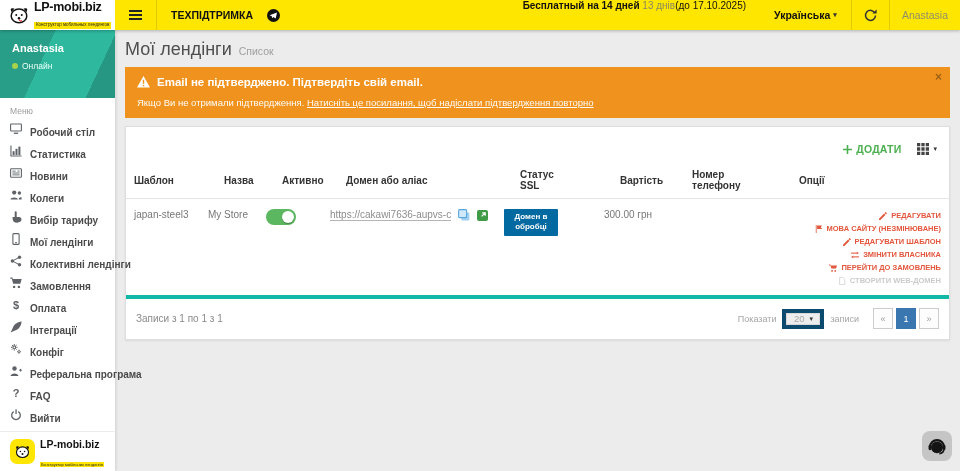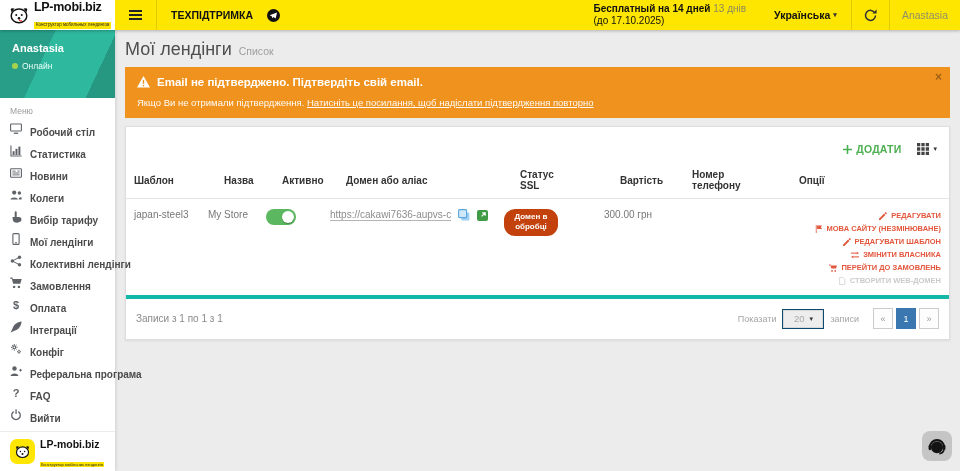--- a/index.html
+++ b/index.html
@@ -9,21 +9,21 @@
   
   .topbar { position:absolute; top:0; left:0; right:0; height:30px; display:flex; background:#ffe600; box-shadow:0 1px 3px rgba(0,0,0,.25); z-index:30; }
   .brand-box { width:115px; height:30px; background:#fff; display:flex; align-items:center; gap:4px; padding-left:8px; flex:none; cursor:pointer; }
   .brand-titles { line-height:1; }
   .brand-title { font-size:12.5px; font-weight:bold; color:#111; letter-spacing:-0.3px; }
   .brand-sub { font-size:4.5px; color:#222; background:#ffe600; padding:1px 2px; display:inline-block; margin-top:1px; white-space:nowrap; }
   .tb-burger { width:42px; display:flex; flex-direction:column; justify-content:center; align-items:center; gap:2px; cursor:pointer; border-right:1px solid rgba(0,0,0,.12); }
   .tb-burger i { display:block; width:13px; height:2px; background:#222; }
   .tb-support { display:flex; align-items:center; gap:14px; padding:0 14px; font-size:10.5px; font-weight:bold; color:#111; cursor:pointer; }
   .tb-right { margin-left:auto; display:flex; align-items:stretch; }
-  .tb-trial { display:flex; flex-direction:column; justify-content:center; font-size:10px; color:#111; line-height:1.25; padding-right:14px; }
+  .tb-trial { display:flex; flex-direction:row; justify-content:center; font-size:10px; color:#111; line-height:1.25; padding-right:14px; }
   .tb-trial b { font-weight:bold; }
   .tb-trial .muted { color:#8a8a60; font-weight:normal; }
   .tb-lang { display:flex; align-items:center; gap:3px; font-size:10.5px; font-weight:bold; color:#111; padding:0 14px; cursor:pointer; }
   .tb-sep { border-left:1px solid rgba(0,0,0,.12); }
   .tb-refresh { display:flex; align-items:center; padding:0 12px; cursor:pointer; color:#333; }
   .tb-user { display:flex; align-items:center; padding:0 12px; font-size:10.5px; color:#8f8f6a; cursor:pointer; }
   .caret { font-size:7px; color:#333; }
 
   
   .sidebar { position:absolute; top:30px; left:0; bottom:0; width:115px; background:#fff; box-shadow:1px 0 3px rgba(0,0,0,.12); z-index:20; }
@@ -61,30 +61,30 @@
   .grid-btn { display:flex; align-items:center; gap:4px; cursor:pointer; color:#444; }
 
   table { width:100%; border-collapse:collapse; table-layout:fixed; }
   thead th { text-align:left; font-size:10px; color:#333; padding:8px 24px 7px; border-bottom:1px solid #e4e4e4; font-weight:bold; cursor:pointer; }
   tbody td { vertical-align:top; padding:10px 8px 8px; font-size:10px; color:#777; border-bottom:4px solid #14b8a6; }
   td.c-first, thead th:first-child { padding-left:8px; }
   .toggle { position:relative; display:inline-block; width:30px; height:16px; border-radius:8px; background:#5cb860; cursor:pointer; }
   .toggle .knob { position:absolute; top:2px; right:2px; width:12px; height:12px; border-radius:50%; background:#fff; box-shadow:0 1px 1px rgba(0,0,0,.3); }
   .domain-cell { display:flex; align-items:center; gap:7px; }
   .domain-link { color:#8c8c8c; text-decoration:none; border-bottom:1px solid #b5b5b5; white-space:nowrap; overflow:hidden; max-width:130px; cursor:pointer; }
-  .ssl-badge { display:inline-block; background:#c2410c; color:#fff; font-size:8px; font-weight:bold; text-align:center; line-height:1.3; border-radius:11px; padding:3px 8px; width:54px; }
+  .ssl-badge { display:inline-block; background:#0369a1; color:#fff; font-size:8px; font-weight:bold; text-align:center; line-height:1.3; border-radius:1px; padding:3px 8px; width:54px; }
   .opt { display:flex; align-items:center; gap:4px; font-size:7.5px; font-weight:bold; color:#e2573d; line-height:13px; cursor:pointer; white-space:nowrap;justify-content:flex-end; }
   .opt svg { width:8px; height:8px; flex:none; }
   .opt.disabled { color:#cbcbcb; cursor:default; }
   .icon-btn { cursor:pointer; display:inline-flex; }
 
   .card-foot { display:flex; justify-content:space-between; align-items:center; padding:9px 10px 10px; }
   .records { font-size:10px; color:#8a8a8a; }
   .foot-right { display:flex; align-items:center; gap:6px; font-size:9px; color:#a5a5a5; }
-  .pg-select { display:flex; align-items:center; gap:5px; justify-content:center; width:42px; height:20px; background:#ededed; border:1px solid #0c4a6e; box-shadow:inset 0 0 0 1px #d8d8d8; color:#a9a9a9; font-size:9.5px; cursor:pointer; }
+  .pg-select { display:flex; align-items:center; gap:5px; justify-content:center; width:42px; height:20px; background:#ededed; border:4px solid #0c4a6e; box-shadow:inset 0 0 0 1px #d8d8d8; color:#a9a9a9; font-size:9.5px; cursor:pointer; }
   .pager { display:flex; margin-left:8px; }
   .pg-btn { width:20px; height:21px; display:flex; align-items:center; justify-content:center; border:1px solid #ccc; background:#fdfdfd; color:#999; font-size:9px; cursor:pointer; }
   .pg-btn.active { background:#3a76af; border-color:#3a76af; color:#fff; }
   .pager .pg-btn + .pg-btn { margin-left:3px; }
 
   .chat-widget { position:absolute; right:8px; bottom:10px; width:30px; height:30px; border-radius:8px; background:rgba(190,190,190,.85); display:flex; align-items:center; justify-content:center; cursor:pointer; z-index:40; }
 </style>
 </head>
 <body>
 

